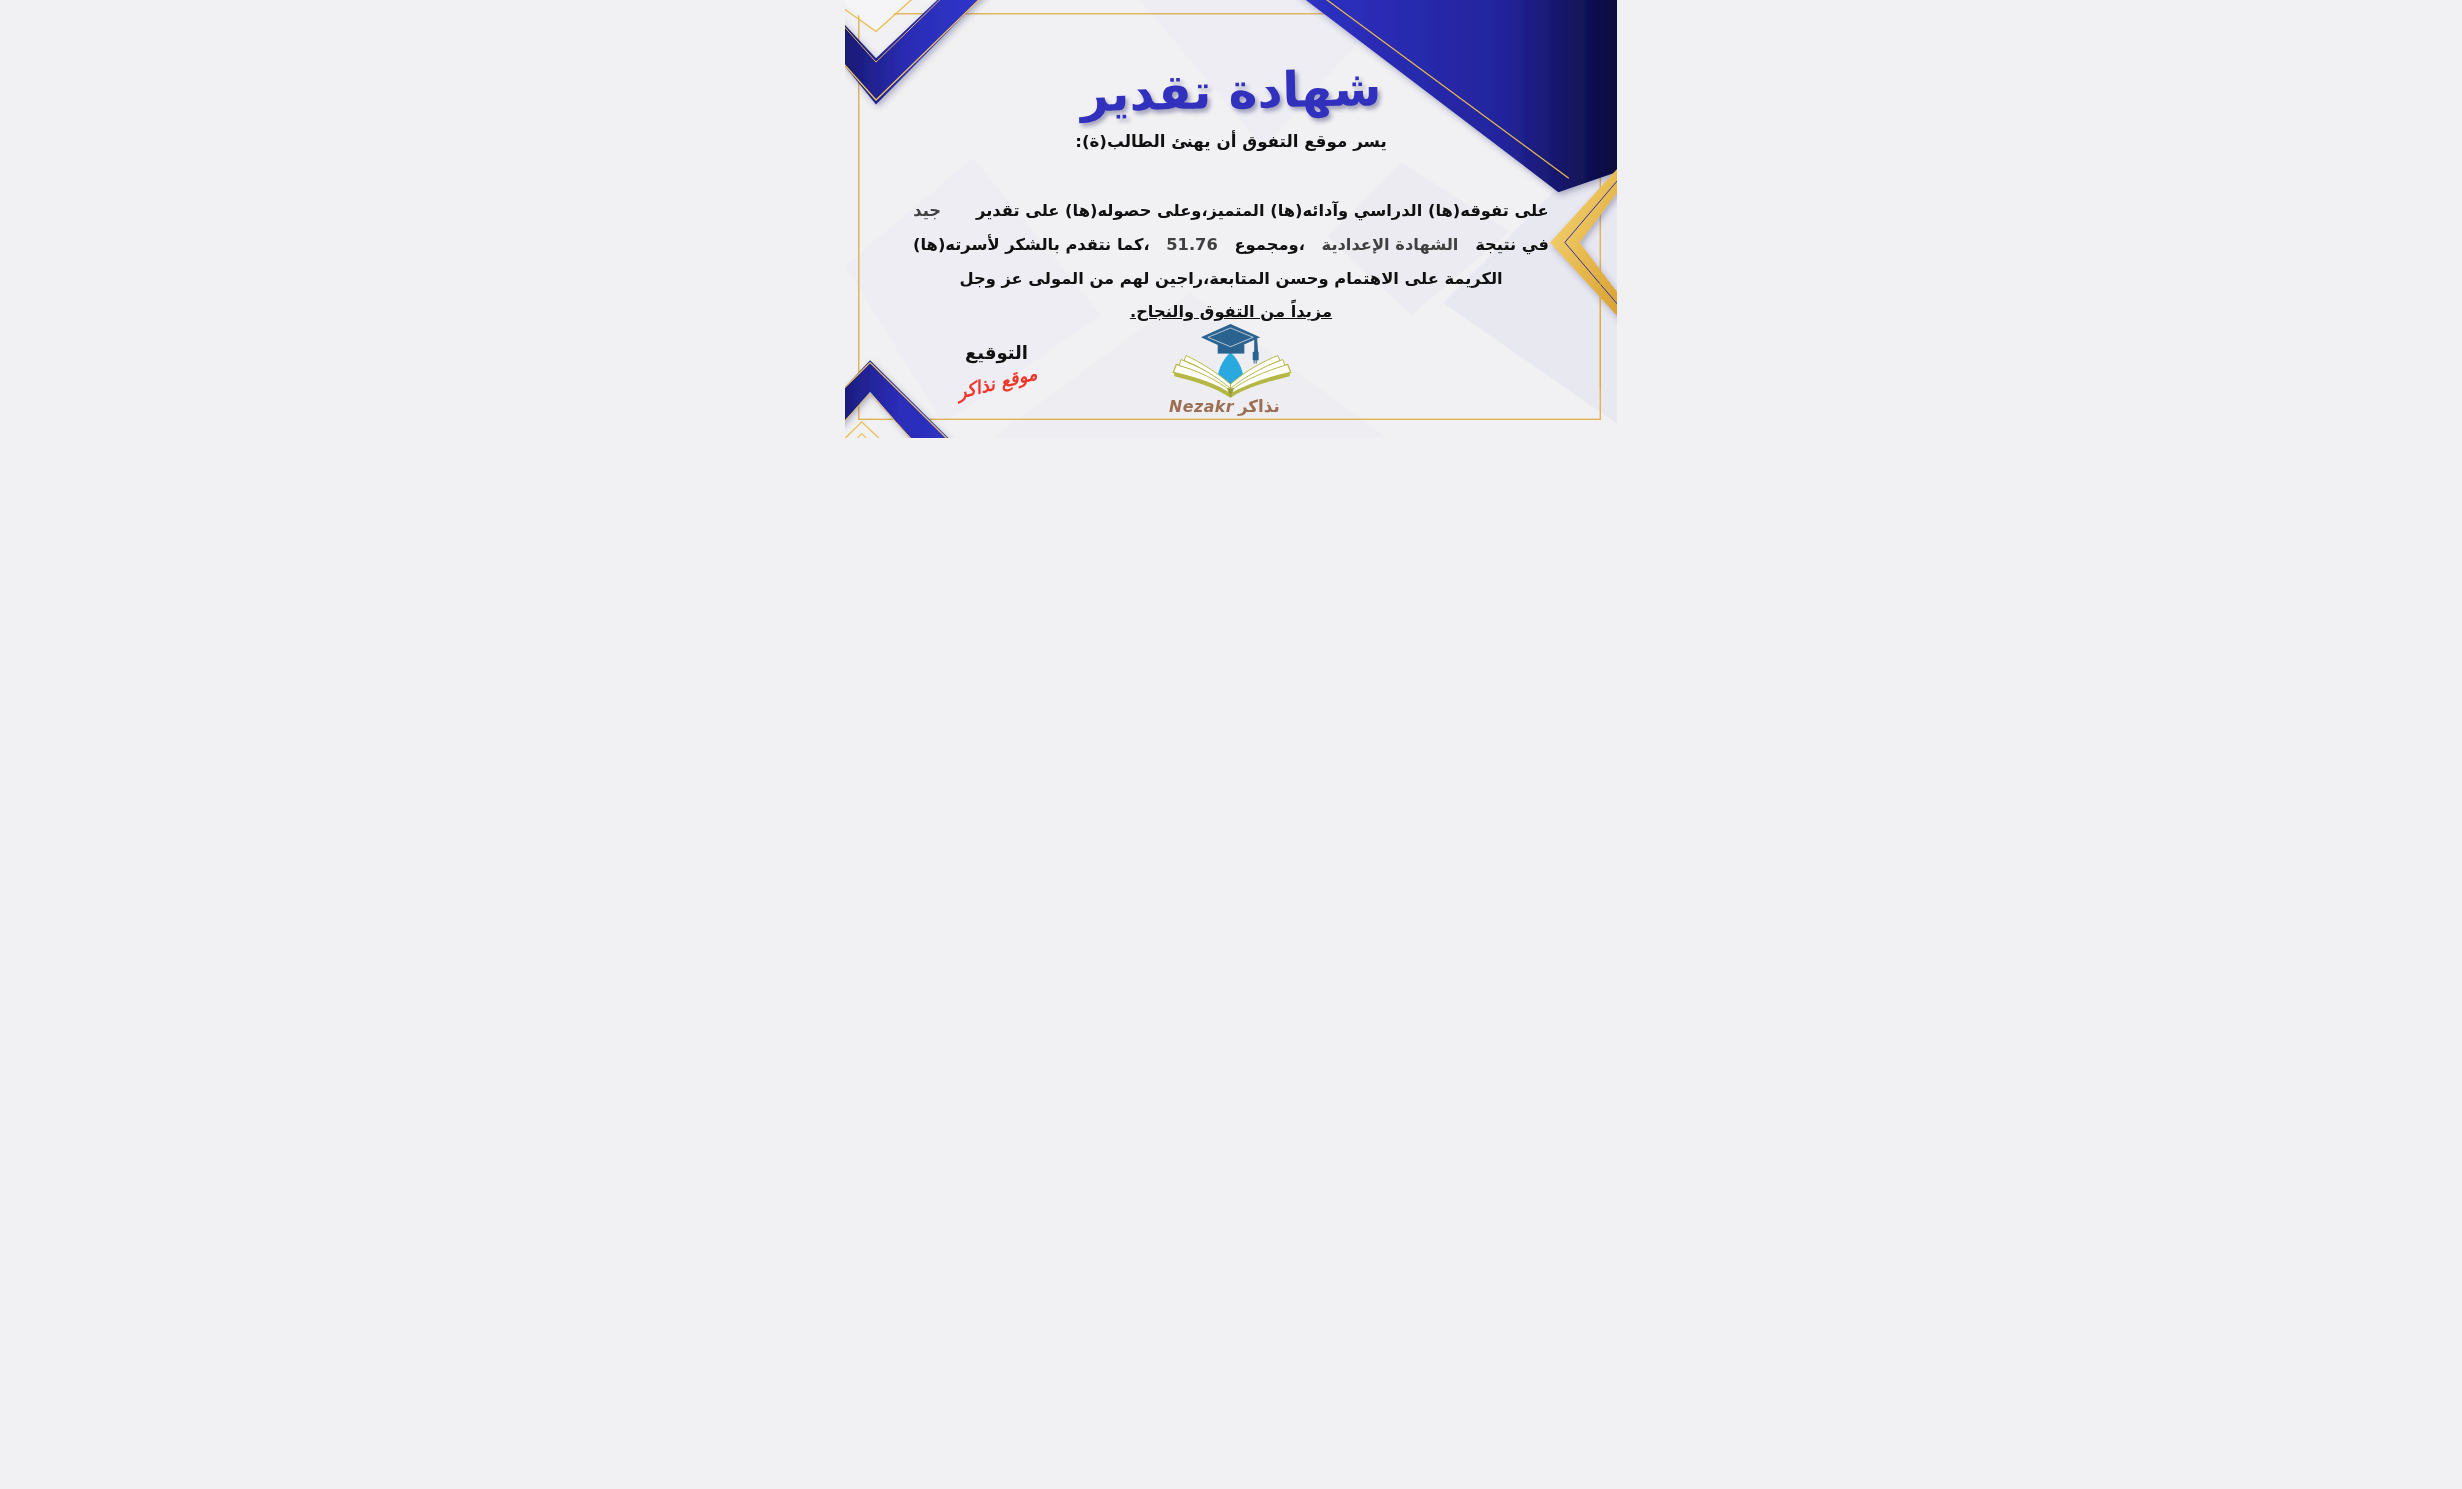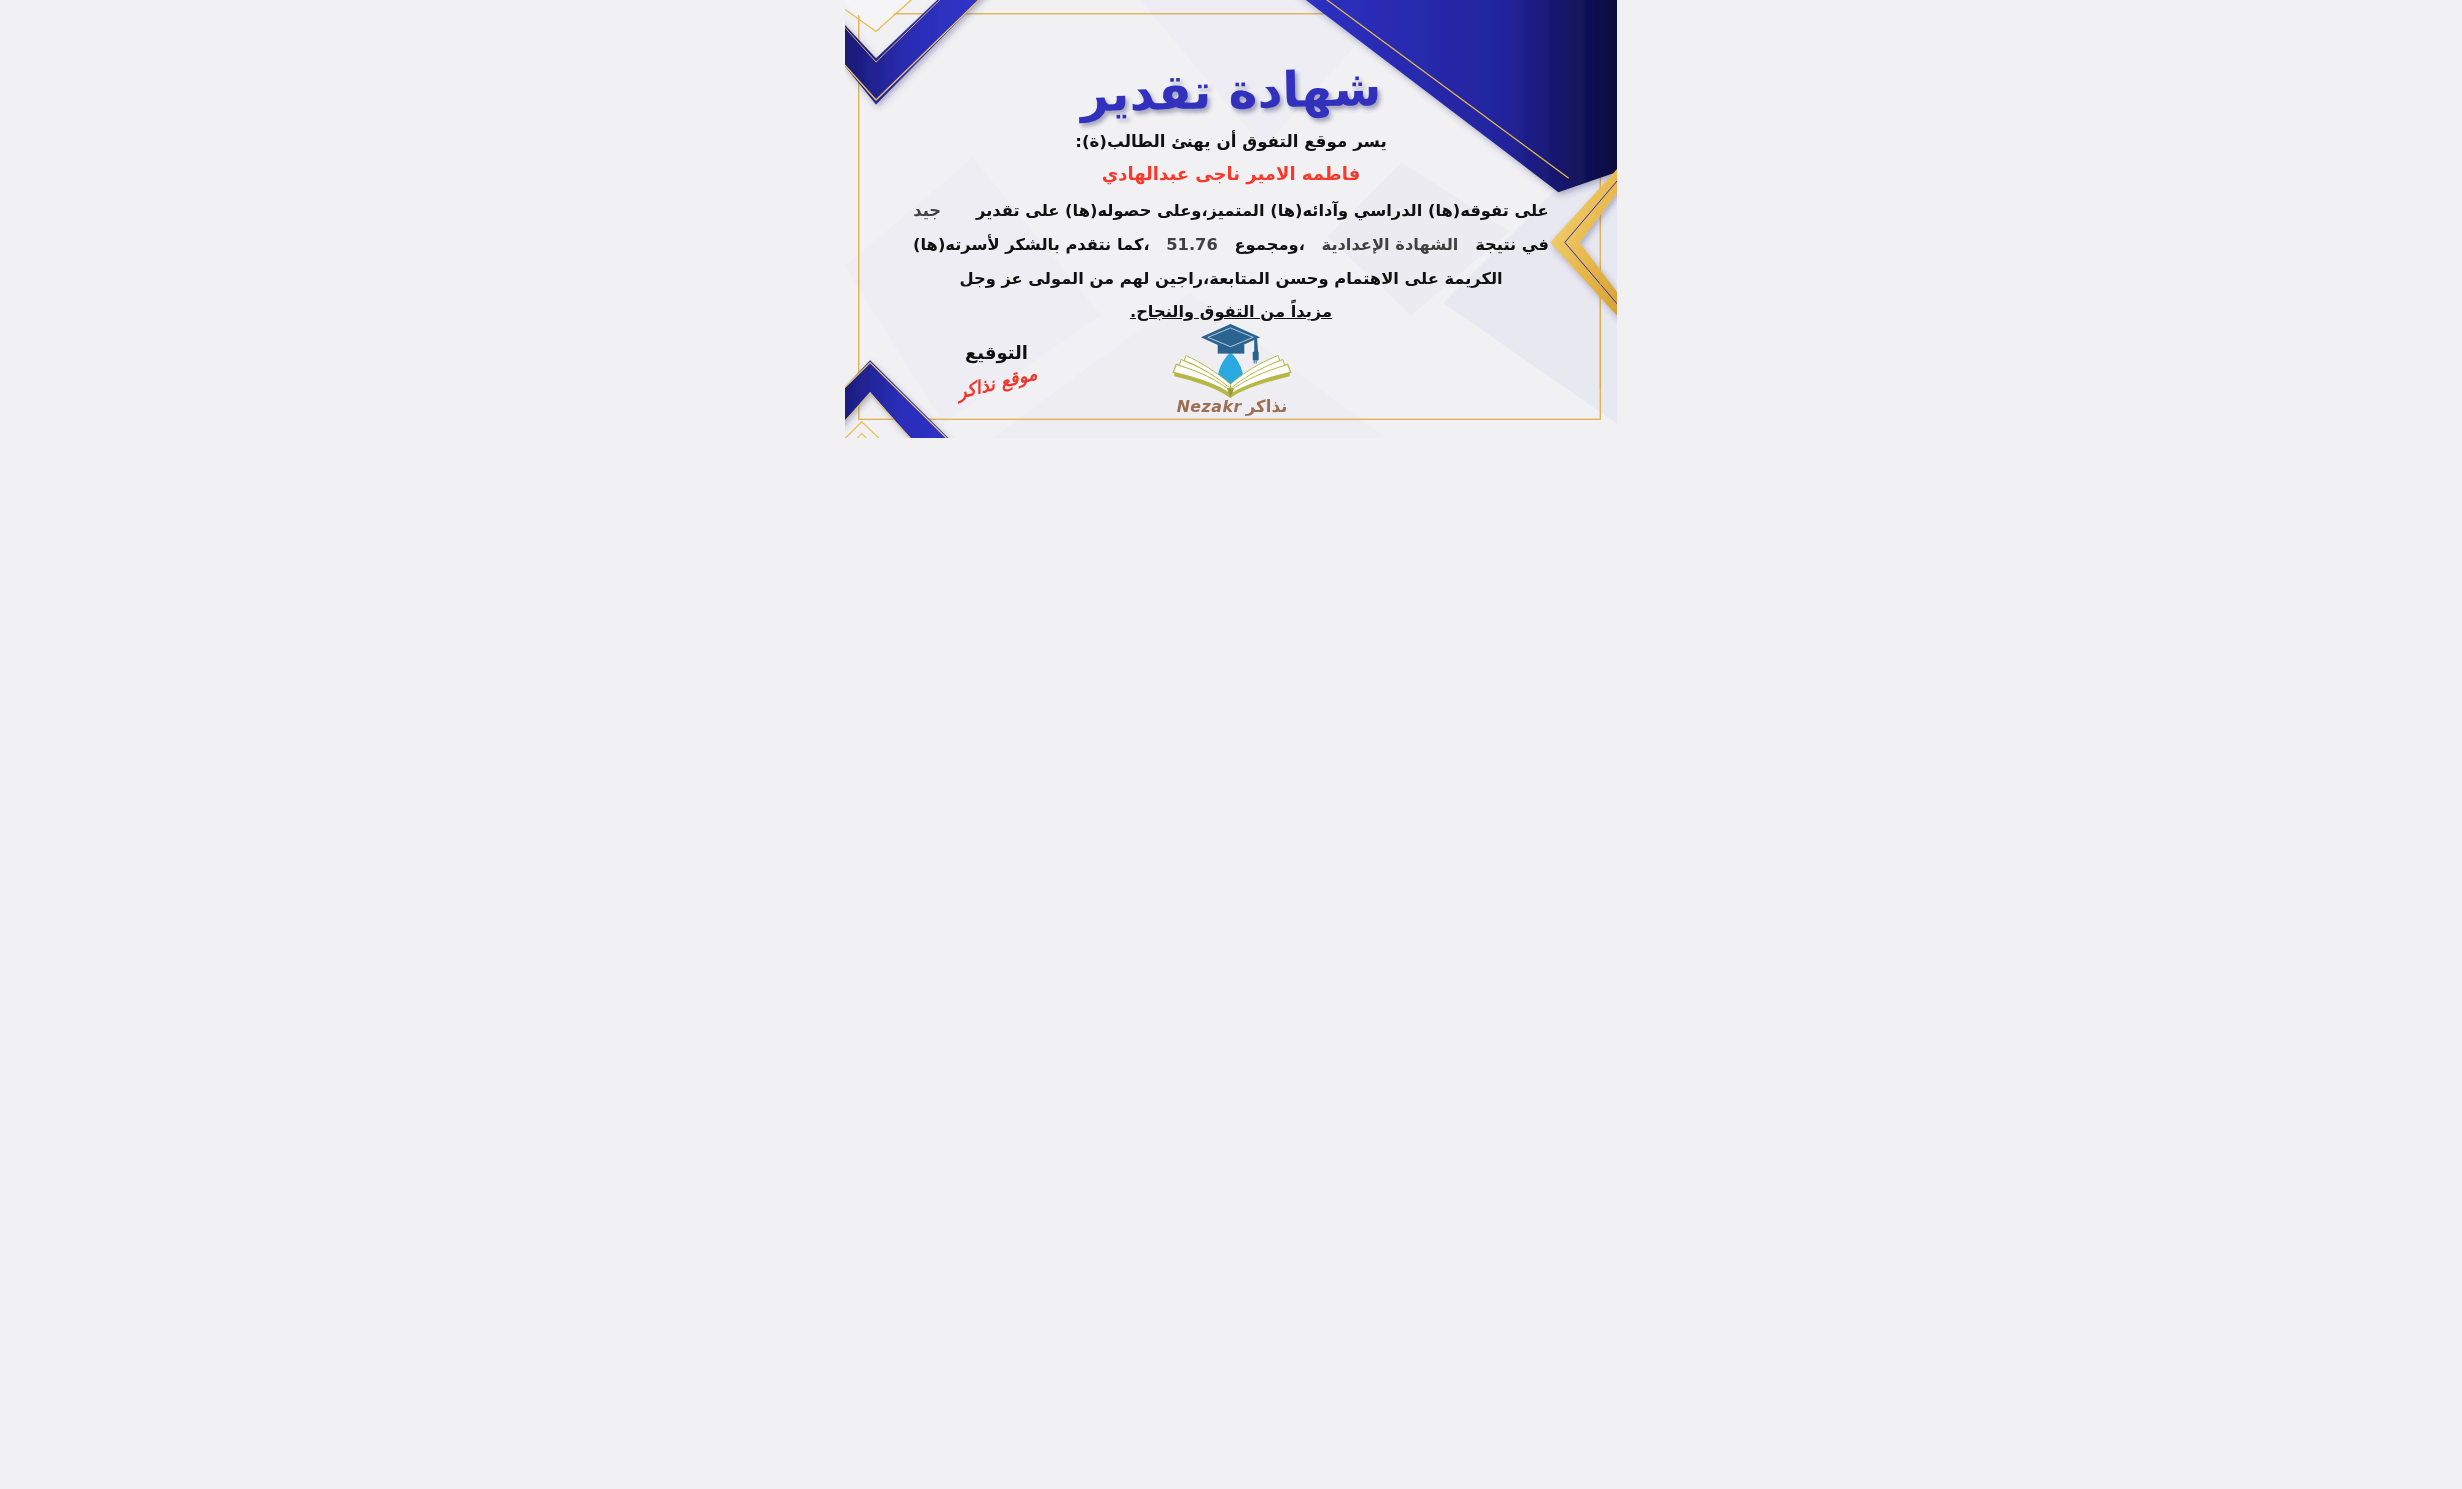--- a/index.html
+++ b/index.html
@@ -47,21 +47,21 @@
     position:absolute;top:372px;left:93px;width:118px;
     direction:rtl;text-align:center;
     font-size:18px;font-weight:bold;font-style:italic;
     color:#f0352a;
     transform:rotate(-14deg);
   }
   
   .logo{position:absolute;top:324px;left:324px;width:126px;}
   .logo svg{display:block;width:126px;height:74px;}
   .logo-word{
-    display:flex;justify-content:center;align-items:baseline;gap:3.9px;
+    display:flex;align-items:baseline;gap:3.9px;
     margin-top:-2px;
     color:#9c6f55;font-weight:bold;
   }
   .logo-word .latin{font-size:15.8px;font-style:italic;letter-spacing:0.5px;}
   .logo-word .arabic{font-size:16.7px;direction:rtl;}
 </style>
 </head>
 <body>
 
 <div class="stage">
@@ -128,21 +128,20 @@
       <polyline points="-36,892 51,800 150,907" fill="none" stroke="#e9bc4e" stroke-width="2"></polyline>
       <polyline points="-12,902 34,856 82,902" fill="none" stroke="#e9bc4e" stroke-width="2.5"></polyline>
       <polyline points="0,916 34,880 70,916" fill="none" stroke="#edc35a" stroke-width="2.5"></polyline>
     </g>
   </svg>
 
   <h1 class="title" dir="rtl">شهادة تقدير</h1>
 
   <div class="line l-intro">يسر موقع التفوق أن يهنئ الطالب(ة):</div>
 
-  <div class="line l-name">فاطمه الامير ناجى عبدالهادي</div>
 
   <div class="line flex l-3">
     <span>على تفوقه(ها) الدراسي وآدائه(ها) المتميز،وعلى حصوله(ها) على تقدير</span>
     <span class="red">جيد</span>
   </div>
 
   <div class="line flex l-4">
     <span>في نتيجة</span>
     <span class="red">الشهادة الإعدادية</span>
     <span>،ومجموع</span>

